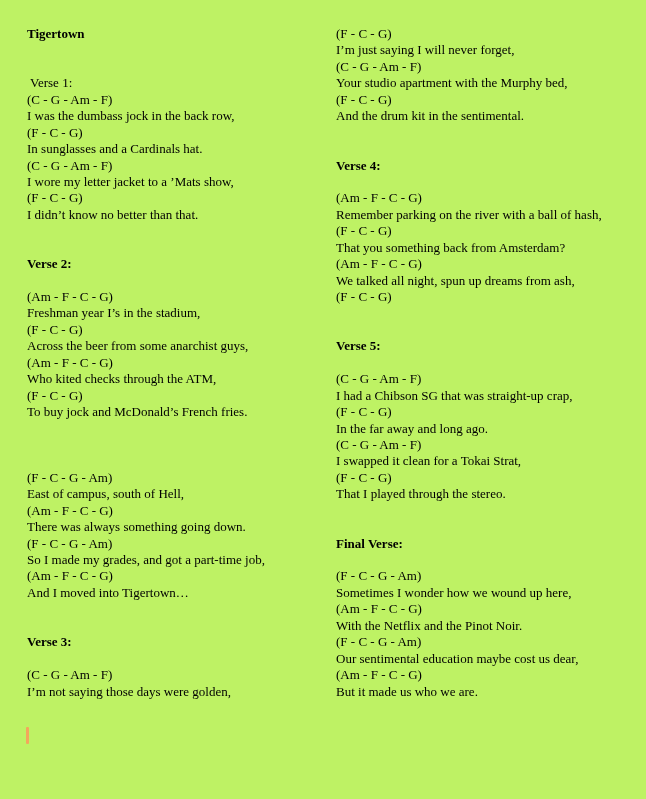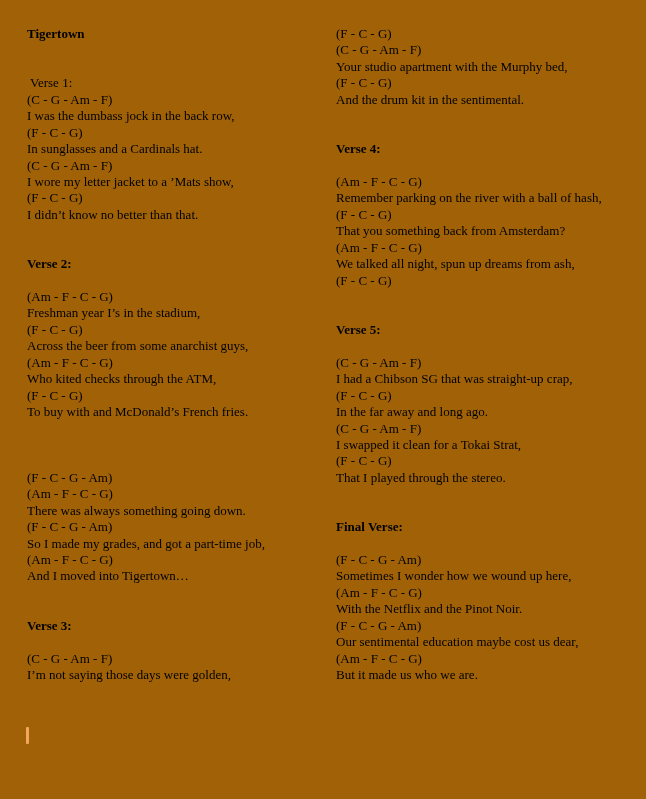--- a/index.html
+++ b/index.html
@@ -9,21 +9,21 @@
   }
   body {
     width: 646px;
     height: 799px;
     overflow: hidden;
   }
   .editor {
     position: relative;
     width: 646px;
     height: 799px;
-    background: #a16207;
+    background: #bef264;
     font-family: "Liberation Serif", "DejaVu Serif", serif;
     font-size: 13px;
     color: #000000;
     cursor: text;
   }
   .column {
     position: absolute;
     top: 26px;
   }
   .column-left  { left: 27px;  width: 302px; }
@@ -61,40 +61,42 @@
       <div class="line"></div>
       <div class="line bold">Verse 2:</div>
       <div class="line"></div>
       <div class="line">(Am - F - C - G)</div>
       <div class="line">Freshman year I’s in the stadium,</div>
       <div class="line">(F - C - G)</div>
       <div class="line">Across the beer from some anarchist guys,</div>
       <div class="line">(Am - F - C - G)</div>
       <div class="line">Who kited checks through the ATM,</div>
       <div class="line">(F - C - G)</div>
-      <div class="line">To buy with and McDonald’s French fries.</div>
+      <div class="line">To buy jock and McDonald’s French fries.</div>
       <div class="line"></div>
       <div class="line"></div>
       <div class="line"></div>
       <div class="line">(F - C - G - Am)</div>
+      <div class="line">East of campus, south of Hell,</div>
       <div class="line">(Am - F - C - G)</div>
       <div class="line">There was always something going down.</div>
       <div class="line">(F - C - G - Am)</div>
       <div class="line">So I made my grades, and got a part-time job,</div>
       <div class="line">(Am - F - C - G)</div>
       <div class="line">And I moved into Tigertown…</div>
       <div class="line"></div>
       <div class="line"></div>
       <div class="line bold">Verse 3:</div>
       <div class="line"></div>
       <div class="line">(C - G - Am - F)</div>
       <div class="line">I’m not saying those days were golden,</div>
     </div>
   <div class="column column-right">
       <div class="line">(F - C - G)</div>
+      <div class="line">I’m just saying I will never forget,</div>
       <div class="line">(C - G - Am - F)</div>
       <div class="line">Your studio apartment with the Murphy bed,</div>
       <div class="line">(F - C - G)</div>
       <div class="line">And the drum kit in the sentimental.</div>
       <div class="line"></div>
       <div class="line"></div>
       <div class="line bold">Verse 4:</div>
       <div class="line"></div>
       <div class="line">(Am - F - C - G)</div>
       <div class="line">Remember parking on the river with a ball of hash,</div>

